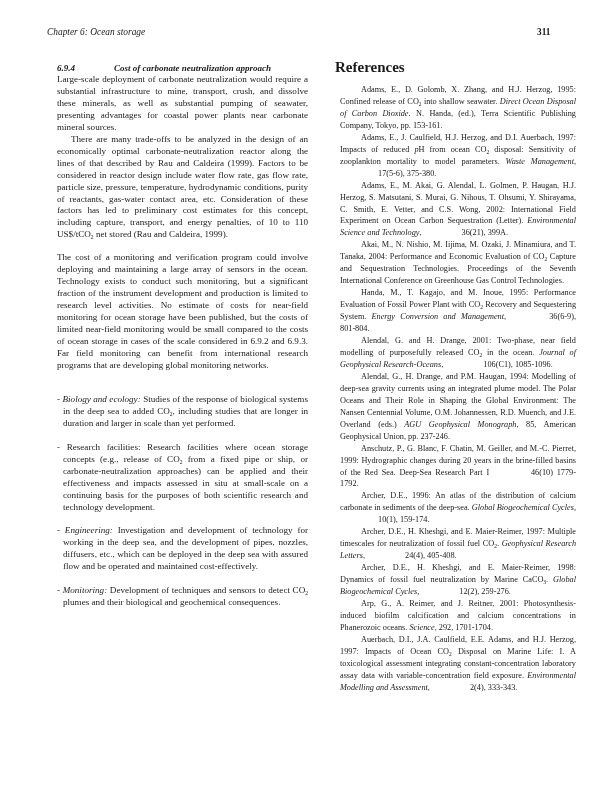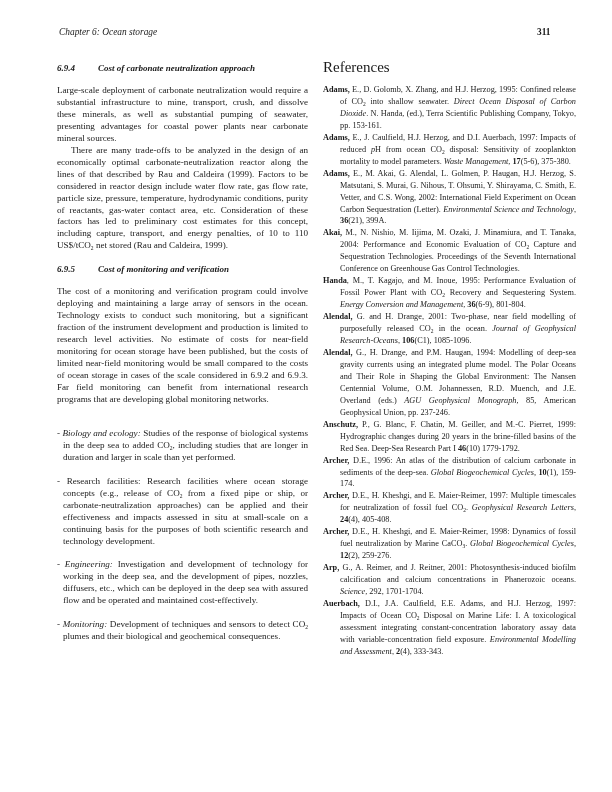--- a/index.html
+++ b/index.html
@@ -1,53 +1,50 @@
 <!DOCTYPE html>
 <html><head>
 <meta charset="utf-8">
 <style>
   html, body { margin: 0; padding: 0; background: #ffffff; }
   body { width: 612px; height: 792px; position: relative; overflow: hidden;
          font-family: "Liberation Serif", "DejaVu Serif", serif; color: #1a1a1a; }
-  .running-head { position: absolute; top: 27px; left: 59px; font-size: 9.4px; font-style: italic; }
+  .running-head { position: absolute; top: 27px; left: 47px; font-size: 9.4px; font-style: italic; }
   .page-number { position: absolute; top: 27px; left: 537px; font-size: 9.4px; font-weight: bold; }
   .col-left { position: absolute; top: 62px; left: 57px; width: 251px; }
   .col-right { position: absolute; top: 58px; left: 323px; width: 253px; }
   .sec-head { font-size: 9px; font-weight: bold; font-style: italic; margin: 0; line-height: 12px; }
   .sec-head.upright { font-style: normal; }
-  .sec-num { display: inline-block; width: 41px; }
+  .sec-num { display: inline-block; width: 57px; }
   p { margin: 0; font-size: 9.1px; line-height: 11.95px; text-align: justify; }
-  .first-para { margin-top: 11px; }
+  .first-para { }
   .indent { text-indent: 14px; }
   .gap { height: 11px; }
   .bullet { font-size: 9.1px; line-height: 11.95px; text-align: justify; padding-left: 6px; text-indent: -6px; margin: 0; }
   .bullet + .bullet { margin-top: 12px; }
-  .ref-title { font-size: 15px; font-weight: normal; margin: 0 0 8px 0; line-height: 18px; }
+  .ref-title { font-size: 15px; font-weight: bold; margin: 0 0 8px 12px; line-height: 18px; }
   .ref { font-size: 8.25px; line-height: 11.95px; text-align: justify; padding-left: 17px; text-indent: -17px; margin: 0; }
-  .ref b { font-weight: bold; }
+  .ref b { font-weight: normal; margin-left: 38px; }
   .ref i { font-style: italic; }
   sub { font-size: 5.5px; vertical-align: -2px; line-height: 0; }
 </style>
 </head>
 <body>
 
 <div class="running-head">Chapter 6: Ocean storage</div>
 <div class="page-number">311</div>
 
 <div class="col-left">
   <h3 class="sec-head">
     <span class="sec-num">6.9.4</span><span>Cost of carbonate neutralization approach</span>
   </h3>
   <p class="first-para">Large-scale deployment of carbonate neutralization would require a substantial infrastructure to mine, transport, crush, and dissolve these minerals, as well as substantial pumping of seawater, presenting advantages for coastal power plants near carbonate mineral sources.</p>
   <p class="indent">There are many trade-offs to be analyzed in the design of an economically optimal carbonate-neutralization reactor along the lines of that described by Rau and Caldeira (1999). Factors to be considered in reactor design include water flow rate, gas flow rate, particle size, pressure, temperature, hydrodynamic conditions, purity of reactants, gas-water contact area, etc. Consideration of these factors has led to preliminary cost estimates for this concept, including capture, transport, and energy penalties, of 10 to 110 US$/tCO<sub>2</sub> net stored (Rau and Caldeira, 1999).</p>
   <div class="gap"></div>
 
-  <h3 class="sec-head">
-    <span class="sec-num">6.9.5</span><span>Cost of monitoring and verification</span>
-  </h3>
   <p class="first-para">The cost of a monitoring and verification program could involve deploying and maintaining a large array of sensors in the ocean. Technology exists to conduct such monitoring, but a significant fraction of the instrument development and production is limited to research level activities. No estimate of costs for near-field monitoring for ocean storage have been published, but the costs of limited near-field monitoring would be small compared to the costs of ocean storage in cases of the scale considered in 6.9.2 and 6.9.3. Far field monitoring can benefit from international research programs that are developing global monitoring networks.</p>
   <div class="gap"></div>
 
   <div class="gap"></div>
   <p class="bullet">- <i>Biology and ecology:</i> Studies of the response of biological systems in the deep sea to added CO<sub>2</sub>, including studies that are longer in duration and larger in scale than yet performed.</p>
   <p class="bullet">- Research facilities: Research facilities where ocean storage concepts (e.g., release of CO<sub>2</sub> from a fixed pipe or ship, or carbonate-neutralization approaches) can be applied and their effectiveness and impacts assessed in situ at small-scale on a continuing basis for the purposes of both scientific research and technology development.</p>
   <p class="bullet">- <i>Engineering:</i> Investigation and development of technology for working in the deep sea, and the development of pipes, nozzles, diffusers, etc., which can be deployed in the deep sea with assured flow and be operated and maintained cost-effectively.</p>
   <p class="bullet">- <i>Monitoring:</i> Development of techniques and sensors to detect CO<sub>2</sub> plumes and their biological and geochemical consequences.</p>
 </div>
 

